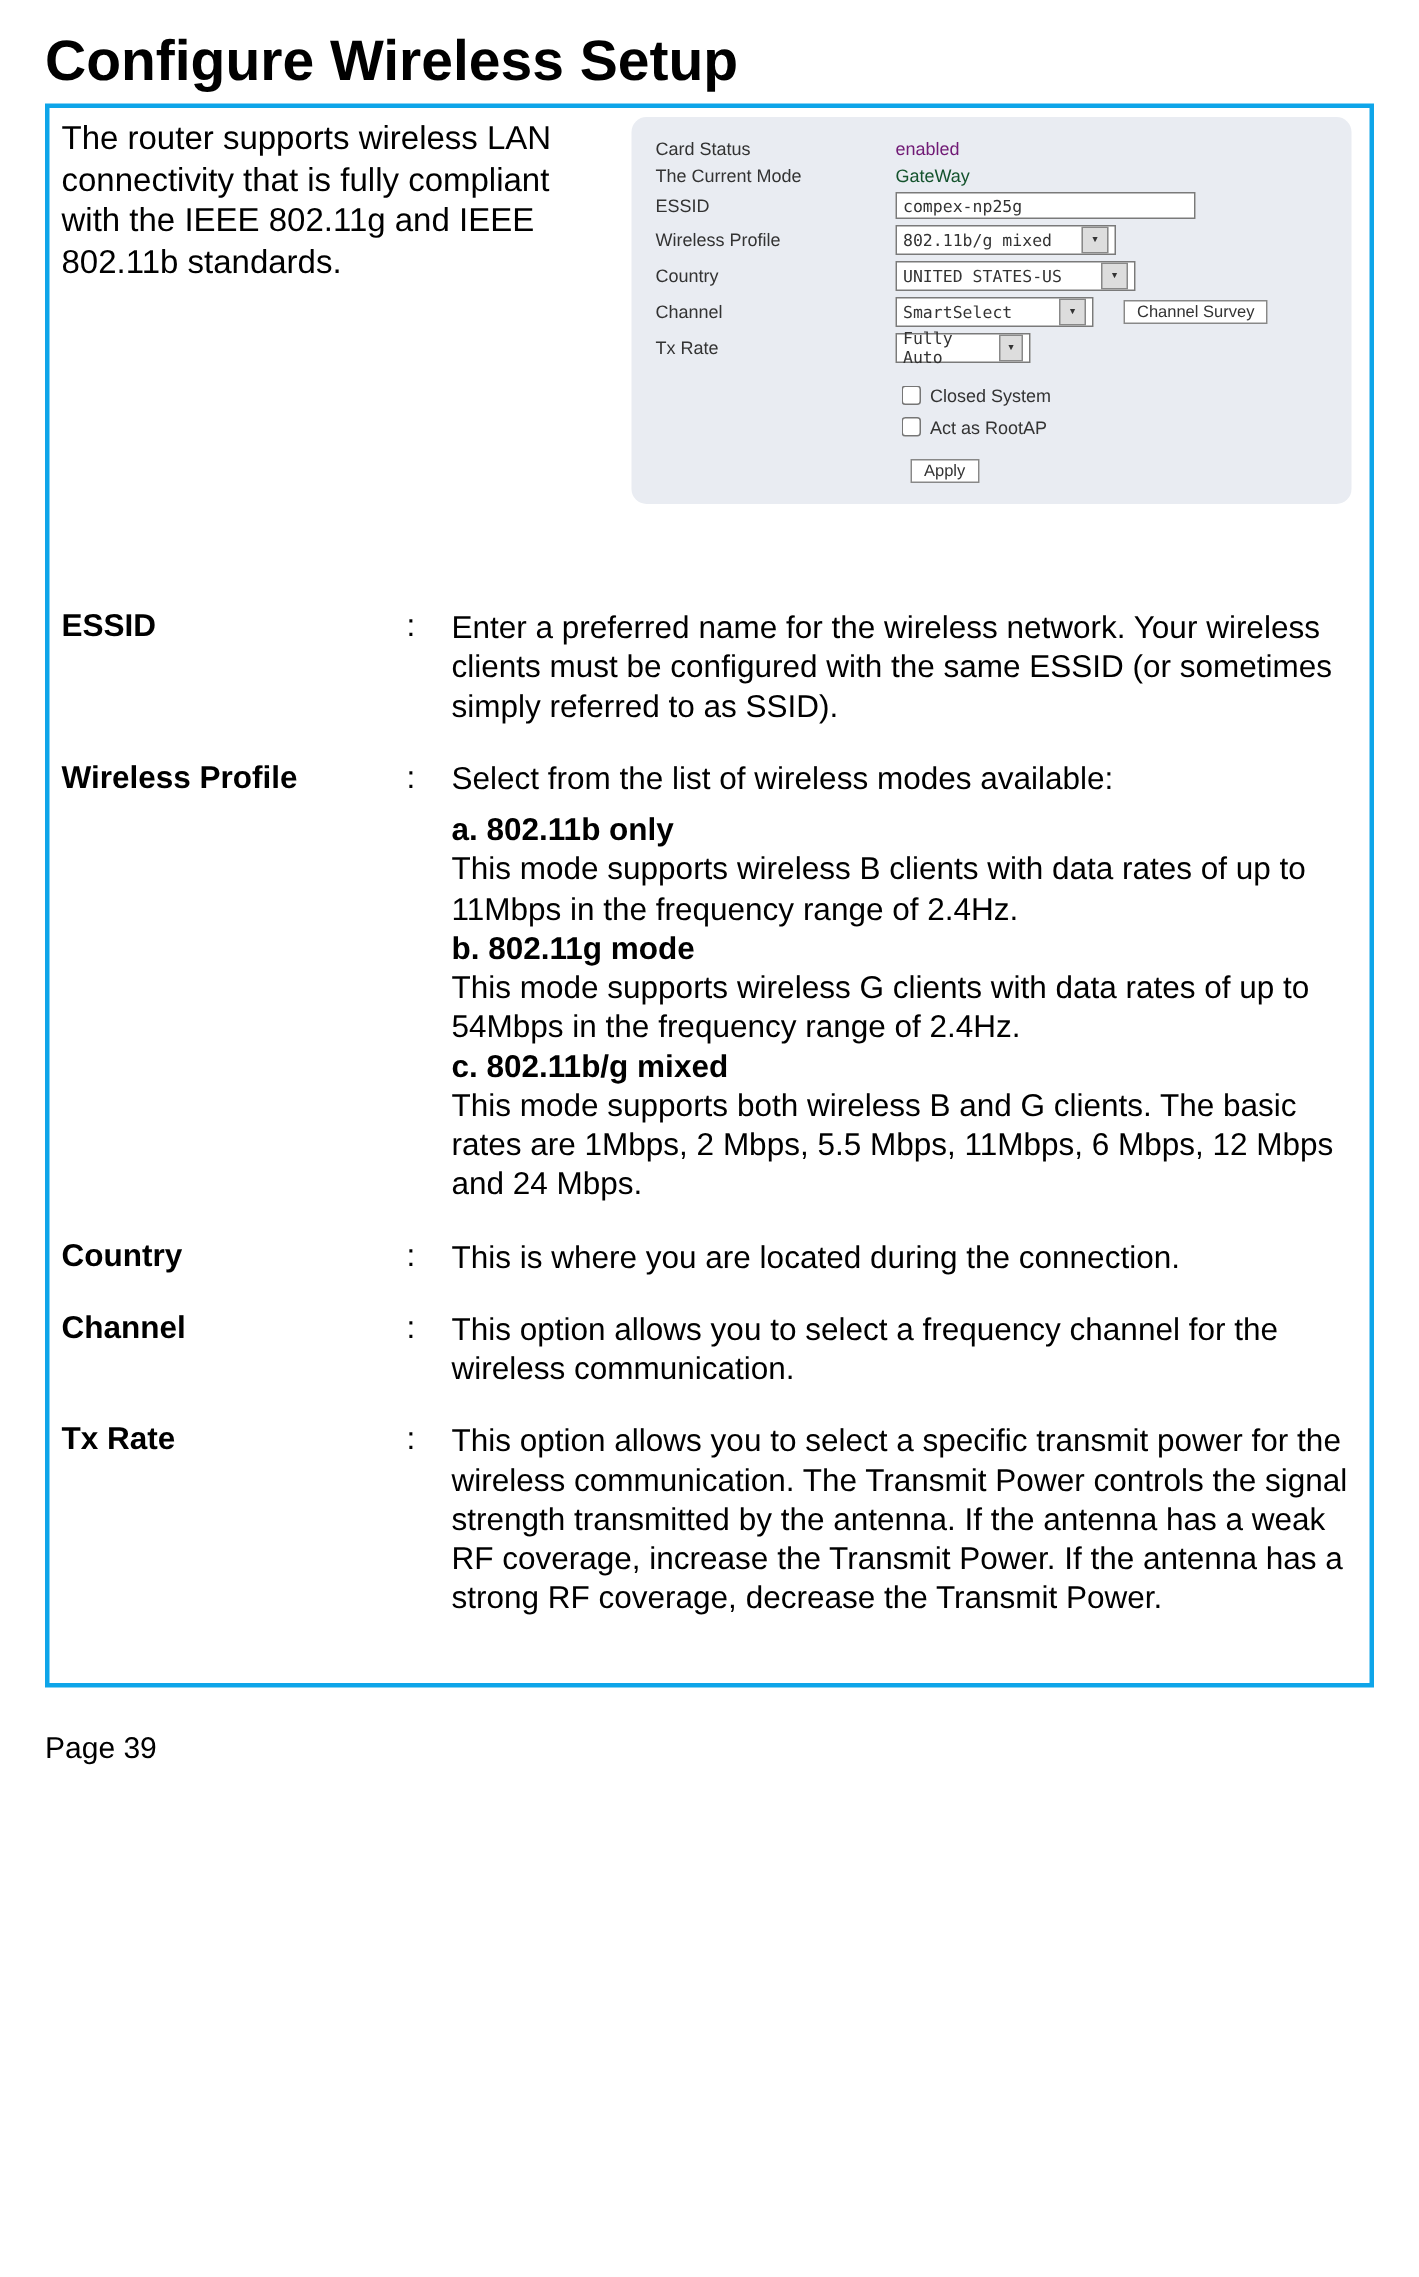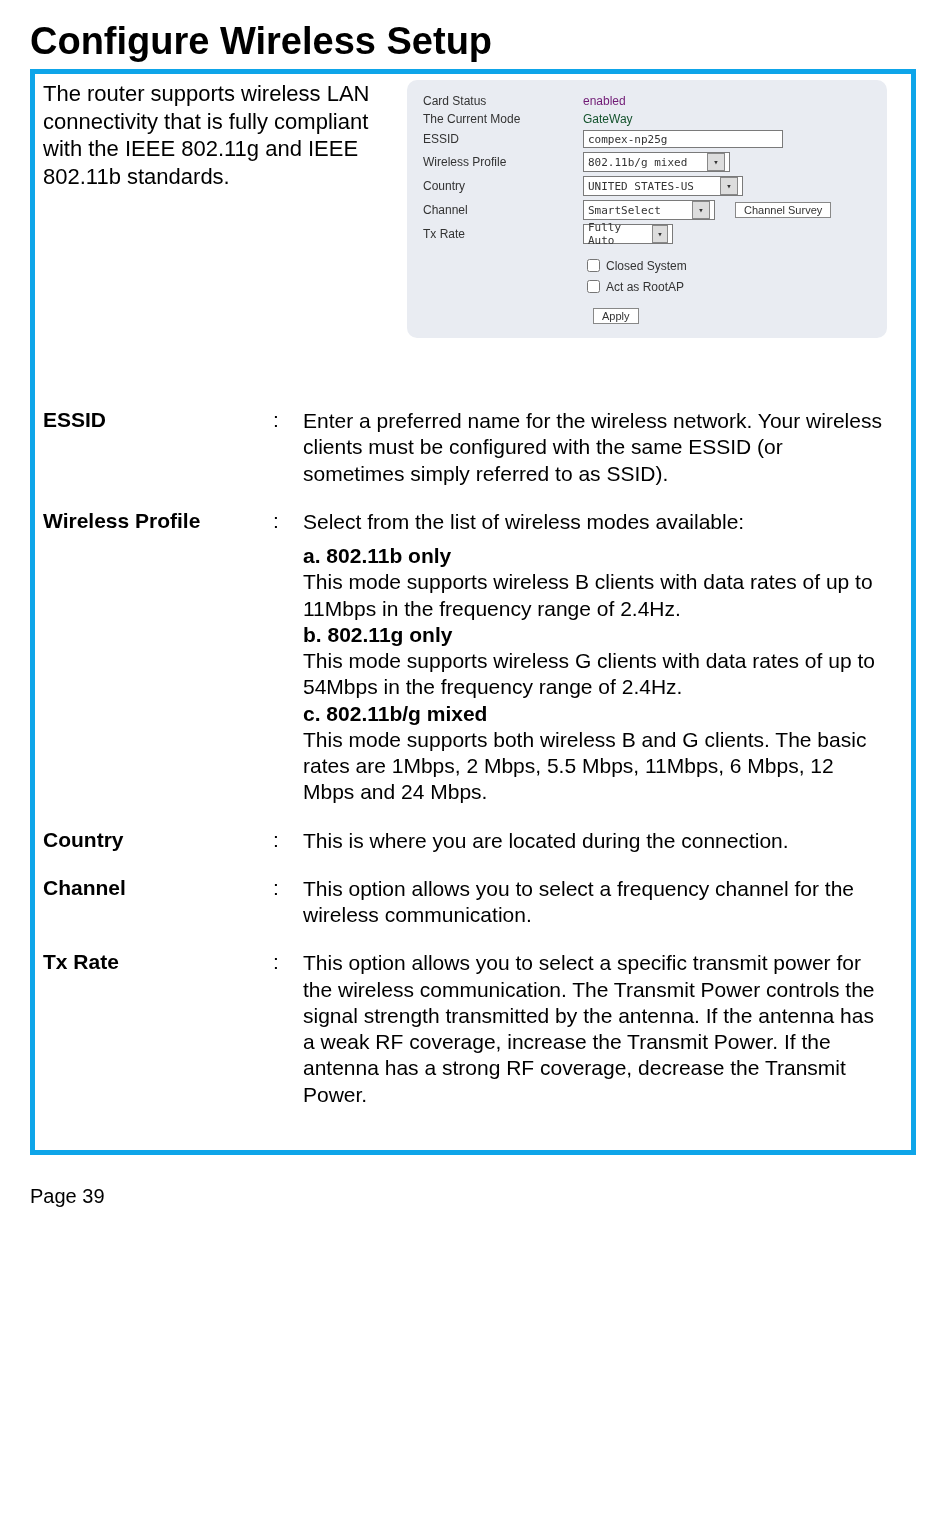--- a/index.html
+++ b/index.html
@@ -12,22 +12,22 @@
     box-sizing: border-box;
     background: #fff;
   }
   h1 {
     font-family: "Trebuchet MS", "Segoe UI", sans-serif;
     font-weight: bold;
     font-size: 38px;
     margin: 0 0 6px 0;
   }
   .box {
-    border: 5px solid #0ea5e9;
-    padding: 6px 24px 20px 8px;
+    border: 3px solid #0ea5e9;
+    padding: 6px 12px 20px 8px;
   }
   .intro-row { display: flex; gap: 20px; align-items: flex-start; }
   .intro-text { flex: 1; font-size: 22px; line-height: 1.25; }
   .screenshot {
     width: 480px;
     background: #e9ecf2;
     padding: 10px 10px 14px 16px;
     font-family: Verdana, Geneva, sans-serif;
     font-size: 12px;
     color: #333;
@@ -146,21 +146,21 @@
     </div>
 
     <div class="def-row">
       <div class="def-term">Wireless Profile</div>
       <div class="def-colon">:</div>
       <div class="def-body">
         <div>Select from the list of wireless modes available:</div>
         <div class="def-sub">
           <div><b>a.  802.11b only</b></div>
           <div>This mode supports wireless B clients with data rates of up to 11Mbps in the frequency range of 2.4Hz.</div>
-          <div><b>b.  802.11g only</b></div>
+          <div><b>b.  802.11g mode</b></div>
           <div>This mode supports wireless G clients with data rates of up to 54Mbps in the frequency range of 2.4Hz.</div>
           <div><b>c.  802.11b/g mixed</b></div>
           <div>This mode supports both wireless B and G clients. The basic rates are 1Mbps, 2 Mbps, 5.5 Mbps, 11Mbps, 6 Mbps, 12 Mbps and 24 Mbps.</div>
         </div>
       </div>
     </div>
 
     <div class="def-row" style="margin-top:18px;">
       <div class="def-term">Country</div>
       <div class="def-colon">:</div>

